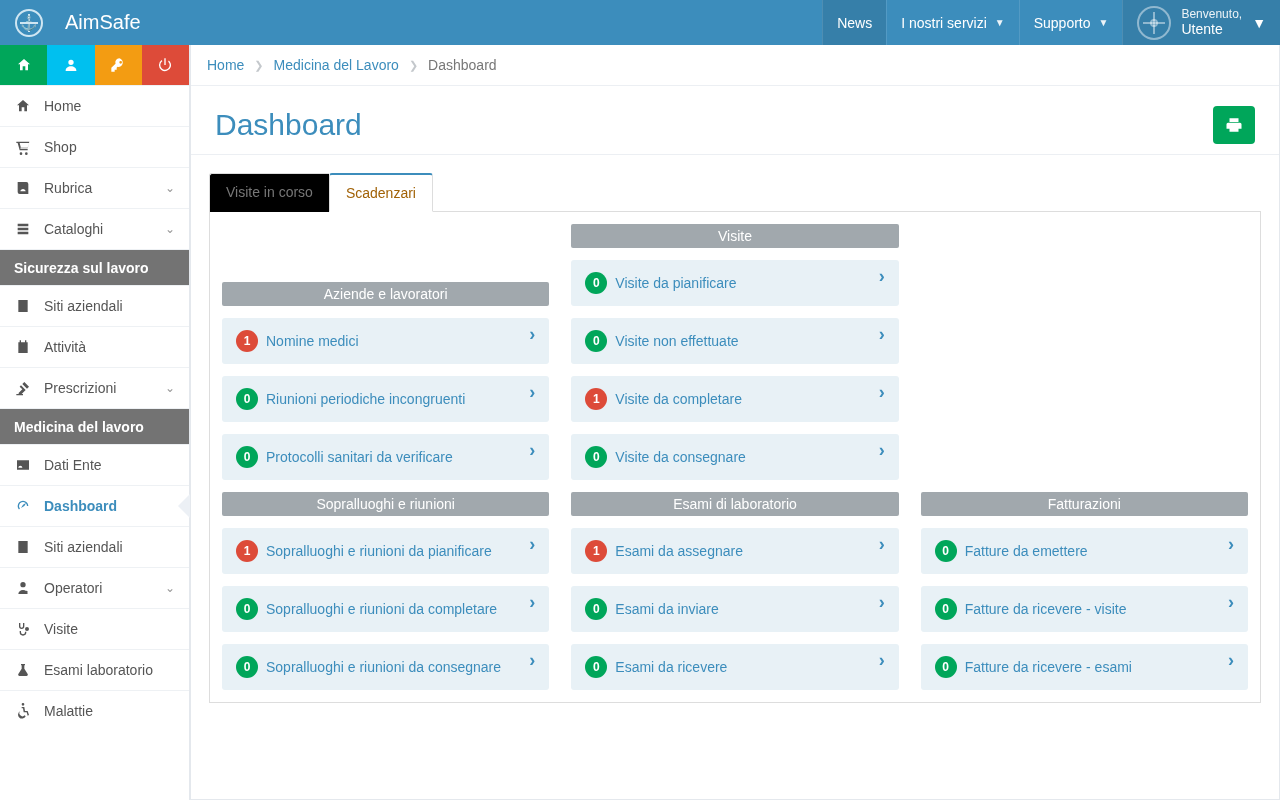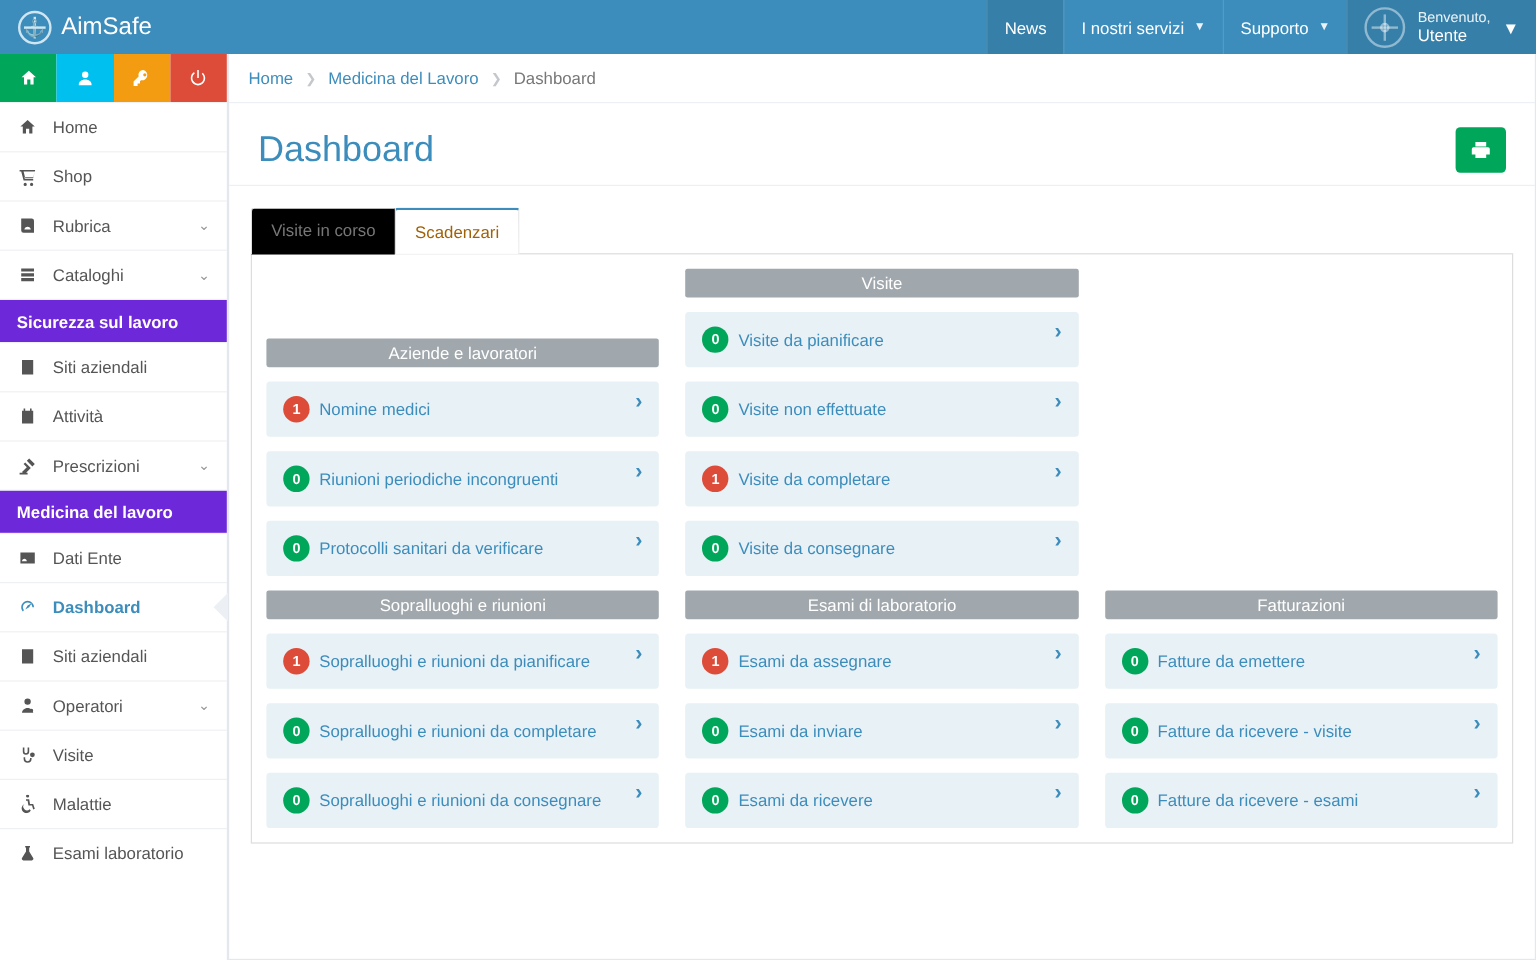--- a/index.html
+++ b/index.html
@@ -14,21 +14,21 @@
     --sky:#00c0ef;
     --grey-bg:#a1a8ad;
     --sidebar-w:190px;
     --text:#333;
   }
   *{box-sizing:border-box;}
   html,body{margin:0;padding:0;font-family:"Helvetica Neue",Helvetica,Arial,sans-serif;font-size:14px;color:var(--text);background:var(--light);}
   a{color:var(--link);text-decoration:none;}
   
   .main-header{position:relative;height:45px;background:var(--blue);color:#fff;display:flex;align-items:stretch;}
-  .logo{display:flex;align-items:center;gap:8px;padding:0 15px;height:45px;min-width:200px;}
+  .logo{display:flex;align-items:center;gap:22px;padding:0 15px;height:45px;min-width:200px;}
   .logo .logo-mark{width:28px;height:28px;border:2px solid #cfe6f2;border-radius:50%;display:flex;align-items:center;justify-content:center;position:relative;}
   .logo .logo-mark:before,.logo .logo-mark:after{content:"";position:absolute;background:#cfe6f2;}
   .logo .logo-mark:before{width:2px;height:18px;}
   .logo .logo-mark:after{height:2px;width:18px;}
   .logo .logo-anchor{font-size:14px;color:#cfe6f2;position:absolute;}
   .logo .brand{font-size:20px;font-weight:400;}
   .navbar{margin-left:auto;display:flex;align-items:stretch;}
   .nav-item{display:flex;align-items:center;gap:8px;padding:16px 14px;color:#fff;border-left:1px solid rgba(255,255,255,0.12);cursor:pointer;}
   .nav-item.darker{background:var(--blue-dark);}
   .nav-item .caret{font-size:10px;opacity:.9;}
@@ -46,21 +46,21 @@
   .sidebar{width:var(--sidebar-w);background:#fff;border-right:1px solid #e4e8ed;}
   .side-top{display:flex;}
   .top-btn{flex:1;height:40px;display:flex;align-items:center;justify-content:center;color:#fff;cursor:pointer;}
   .top-btn.green{background:var(--green);}
   .top-btn.sky{background:var(--sky);}
   .top-btn.orange{background:var(--orange);}
   .top-btn.red{background:var(--red);}
   .side-list{list-style:none;margin:0;padding:0;}
   .side-list li{border-top:1px solid #eef1f4;}
   .side-list li > .sitem{position:relative;display:flex;align-items:center;gap:12px;padding:0 14px;height:40px;color:#555;cursor:pointer;}
-  .side-list li.section > .sitem{background:#6d28d9;color:#fff;font-weight:600;cursor:default;height:35px;}
+  .side-list li.section > .sitem{background:#737373;color:#fff;font-weight:600;cursor:default;height:35px;}
   .side-list li.active > .sitem{color:var(--link);font-weight:600;}
   .side-list li.active > .sitem:after{
     content:"";position:absolute;right:-1px;top:50%;transform:translateY(-50%);
     border-top:12px solid transparent;border-bottom:12px solid transparent;border-right:12px solid var(--light);
   }
   .side-list .ico{width:18px;text-align:center;font-size:15px;color:inherit;}
   .side-list .chev{margin-left:auto;font-size:12px;color:#999;}
   
   .content{flex:1;display:flex;flex-direction:column;min-width:0;}
   .content-inner{background:#fff;margin:0;border:1px solid #e4e8ed;border-top:none;flex:1;display:flex;flex-direction:column;}
@@ -312,31 +312,31 @@
           <div class="sitem">
             <svg class="svg-ico ico">
               <use href="#i-stethoscope"></use>
             </svg>
             <span>Visite</span>
           </div>
         </li>
         <li>
           <div class="sitem">
             <svg class="svg-ico ico">
+              <use href="#i-flask"></use>
+            </svg>
+            <span>Esami laboratorio</span>
+          </div>
+        </li>
+        <li>
+          <div class="sitem">
+            <svg class="svg-ico ico">
               <use href="#i-wheelchair"></use>
             </svg>
             <span>Malattie</span>
-          </div>
-        </li>
-        <li>
-          <div class="sitem">
-            <svg class="svg-ico ico">
-              <use href="#i-flask"></use>
-            </svg>
-            <span>Esami laboratorio</span>
           </div>
         </li>
       </ul>
   </aside>
 
   <main class="content">
     <div class="content-inner">
       <div class="breadcrumb">
         <a href="#">Home</a>
         <span class="bsep">❯</span>

